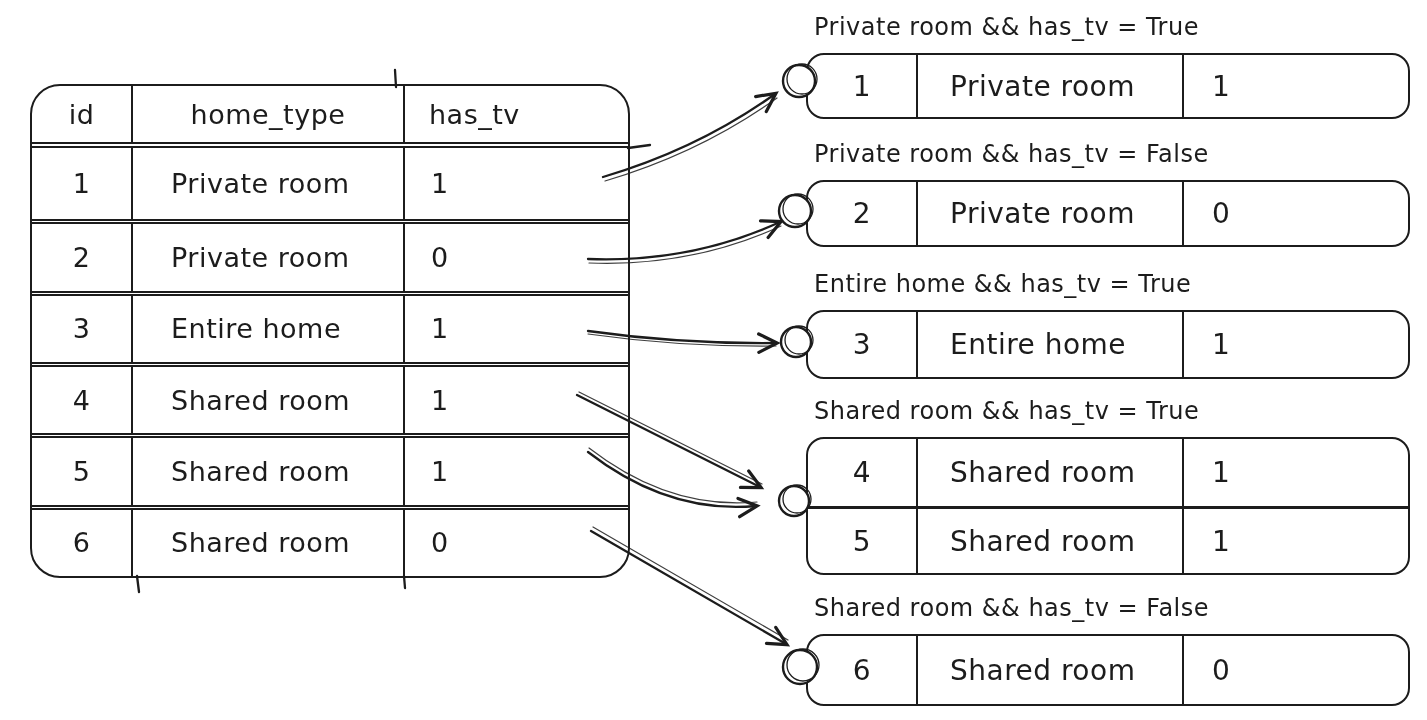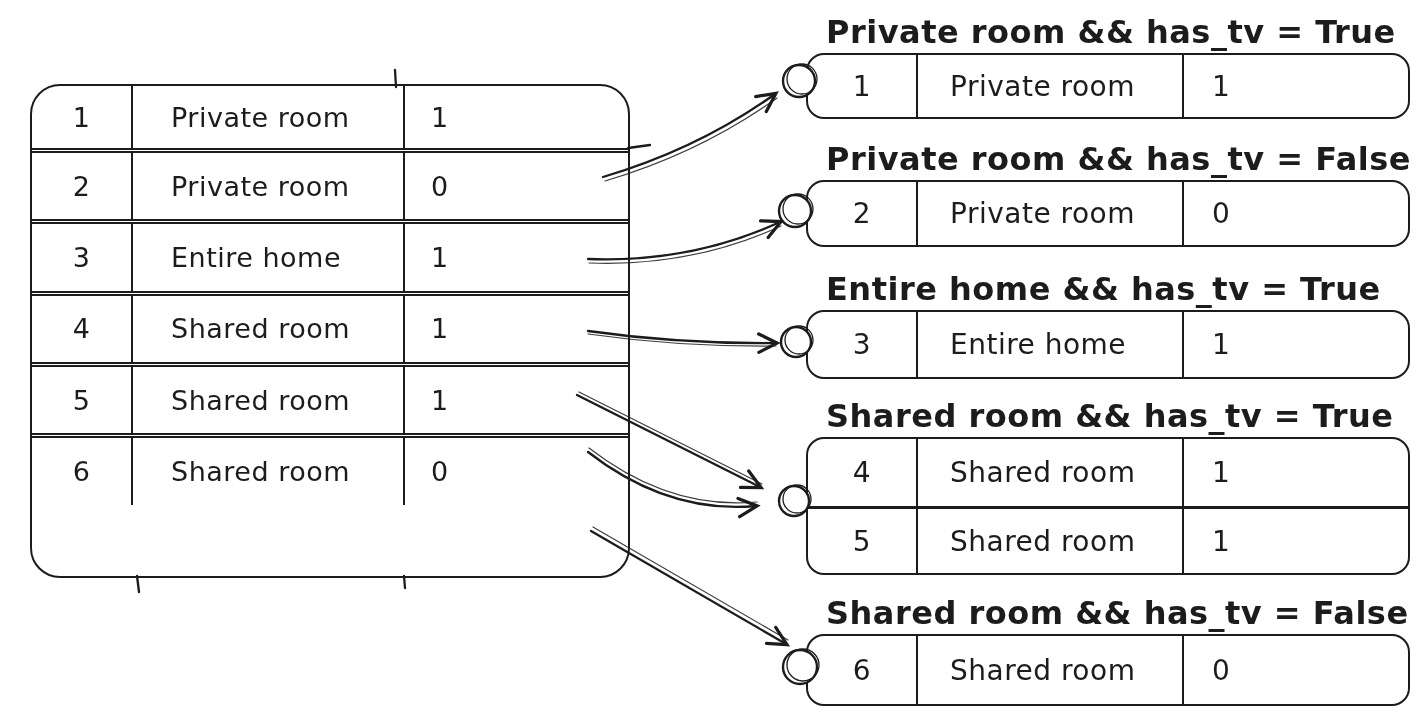--- a/index.html
+++ b/index.html
@@ -54,25 +54,24 @@
   .c-home { padding-left: 38px;      border-right: 2.5px solid #1c1c1c; }
   .c-tv   { padding-left: 26px; }
   .thead .tcell { font-size: 27px; }
   .thead .c-home { justify-content: center; padding-left: 0; }
   .thead .c-tv { padding-left: 24px; }
 
   
   .group { position: absolute; left: 806px; width: 604px; z-index: 1; }
   .group-label {
     position: absolute;
-    left: 20px;
+    left: 8px;
     top: -40px;
-    font-size: 32px;
+    font-size: 24px;
     white-space: nowrap;
-    font-weight: bold;
   }
   .group-box {
     position: absolute;
     left: 0; top: 0;
     width: 604px;
     border: 2.5px solid #1c1c1c;
     border-radius: 18px;
     box-sizing: border-box;
     background: #ffffff;
   }
@@ -149,20 +148,25 @@
     <circle class="conn2" cx="798" cy="209" r="15"></circle>
     <circle class="conn" cx="796" cy="342" r="15"></circle>
     <circle class="conn2" cx="799" cy="340" r="14"></circle>
     <circle class="conn" cx="794" cy="501" r="15"></circle>
     <circle class="conn2" cx="797" cy="499" r="14"></circle>
     <circle class="conn" cx="800" cy="667" r="17"></circle>
     <circle class="conn2" cx="803" cy="665" r="16"></circle>
   </svg>
 
   <div class="src-table">
+    <div class="trow thead">
+      <div class="tcell c-id hand">id</div>
+      <div class="tcell c-home hand">home_type</div>
+      <div class="tcell c-tv hand">has_tv</div>
+    </div>
     <div class="trow">
       <div class="tcell c-id hand">1</div>
       <div class="tcell c-home hand">Private room</div>
       <div class="tcell c-tv hand">1</div>
     </div>
     <div class="trow rsep">
       <div class="tcell c-id hand">2</div>
       <div class="tcell c-home hand">Private room</div>
       <div class="tcell c-tv hand">0</div>
     </div>

